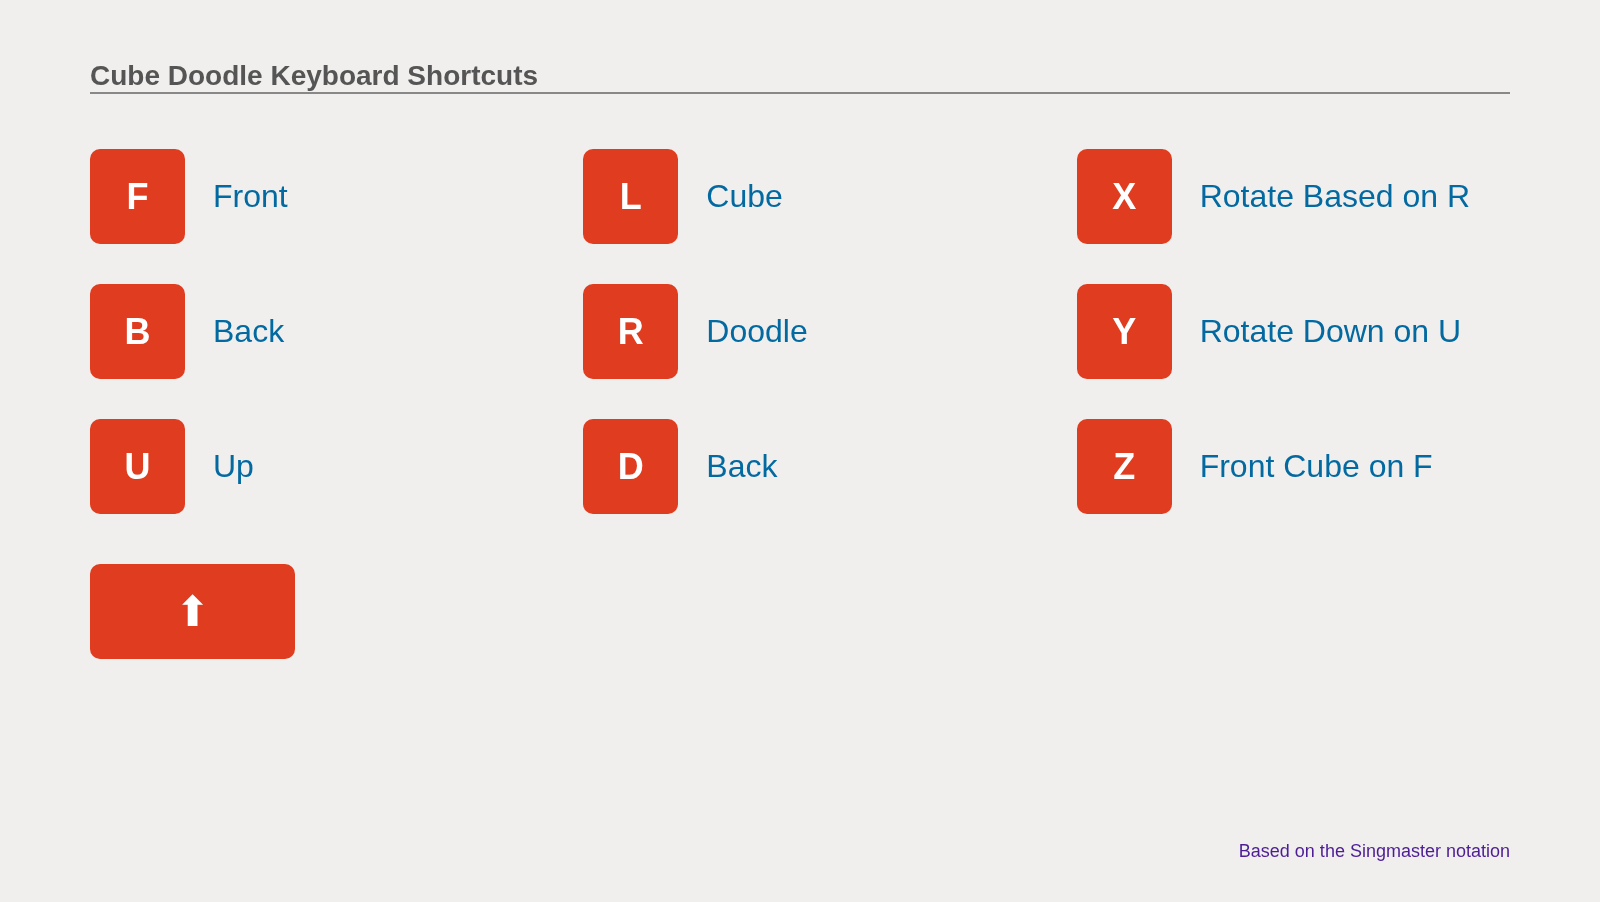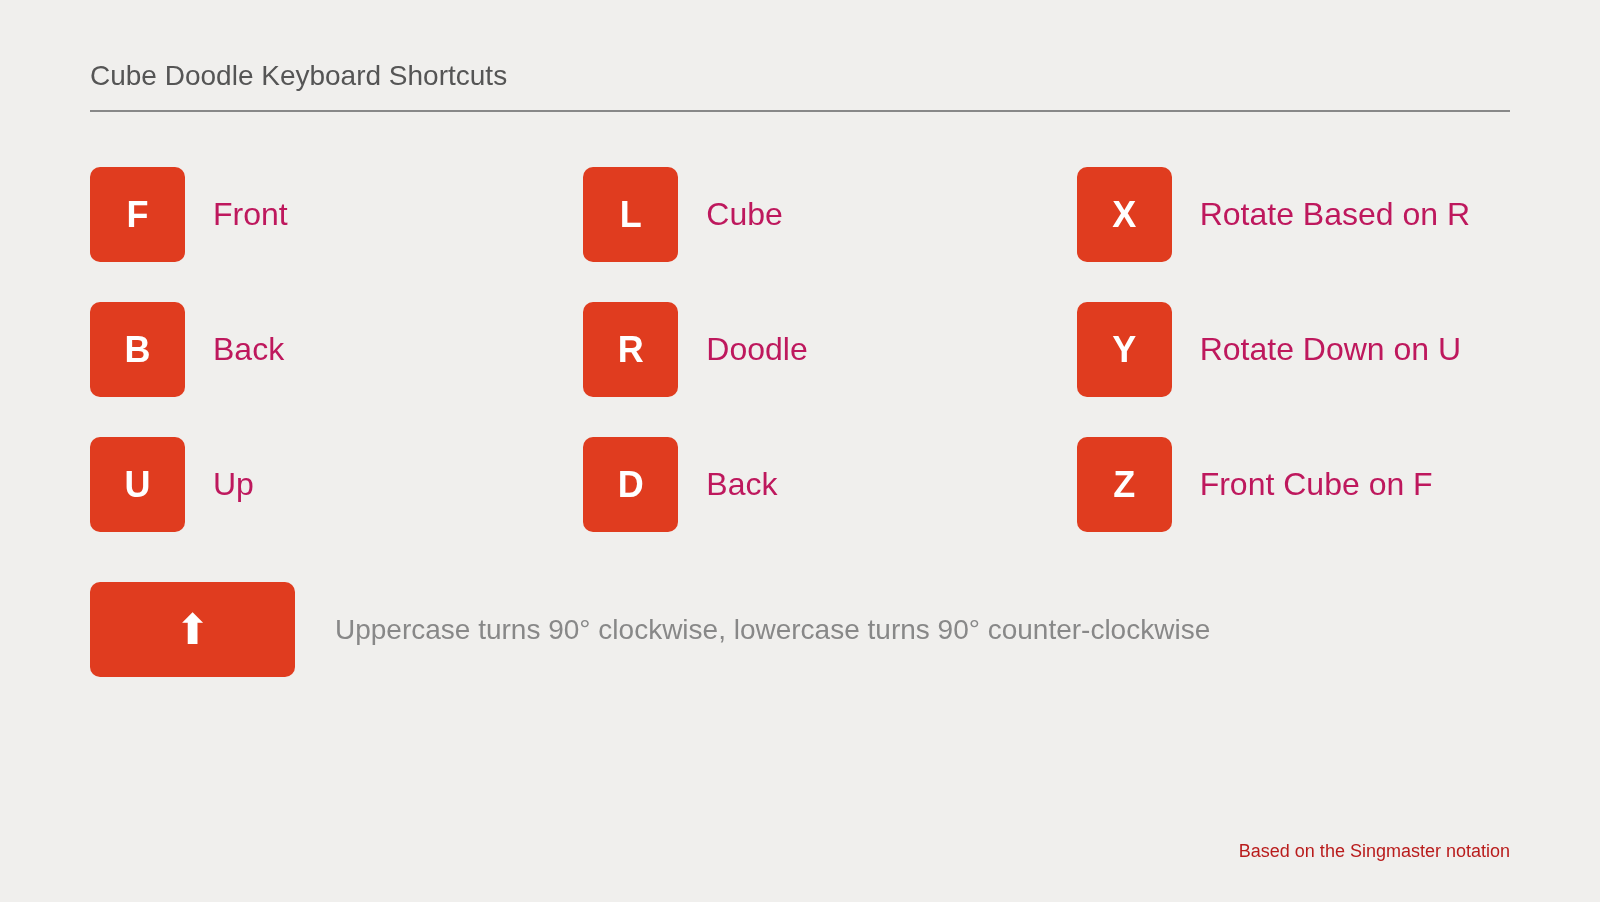--- a/index.html
+++ b/index.html
@@ -14,23 +14,22 @@
       background-color: #f0efed;
       font-family: -apple-system, BlinkMacSystemFont, 'Helvetica Neue', Arial, sans-serif;
       display: flex;
       flex-direction: column;
       padding: 60px 90px 40px 90px;
       overflow: hidden;
     }
 
     .page-title {
       font-size: 28px;
-      font-weight: 400;
+      font-weight: 700;
       color: #555;
-      margin-bottom: 18px;
     }
 
     .divider {
       height: 2px;
       background-color: #888;
       margin-bottom: 55px;
     }
 
     .shortcuts-grid {
       display: grid;
@@ -67,41 +66,41 @@
       font-weight: 700;
     }
 
     .key-arrow {
       color: #fff;
       font-size: 42px;
     }
 
     .shortcut-label {
       font-size: 32px;
-      color: #be185d;
+      color: #0369a1;
       font-weight: 400;
     }
 
     .footer-row {
       display: flex;
       align-items: center;
       gap: 40px;
       margin-bottom: auto;
     }
 
     .footer-note {
       font-size: 28px;
       color: #888;
     }
 
     .footnote {
       text-align: right;
       margin-top: auto;
       font-size: 18px;
-      color: #b91c1c;
+      color: #4c1d95;
       padding-top: 20px;
     }
   </style>
 </head>
 <body>
 
 <div class="page-title">Cube Doodle Keyboard Shortcuts</div>
 
 <div class="divider"></div>
 
@@ -168,16 +167,15 @@
       <span class="key-letter">Z</span>
     </div>
     <span class="shortcut-label">Front Cube on F</span>
   </div>
 </div>
 
 <div class="footer-row">
   <div class="key-badge wide">
     <span class="key-arrow">⬆</span>
   </div>
-  <span class="footer-note">Uppercase turns 90° clockwise, lowercase turns 90° counter-clockwise</span>
 </div>
 
 <div class="footnote">Based on the Singmaster notation</div>
 
 </body></html>

